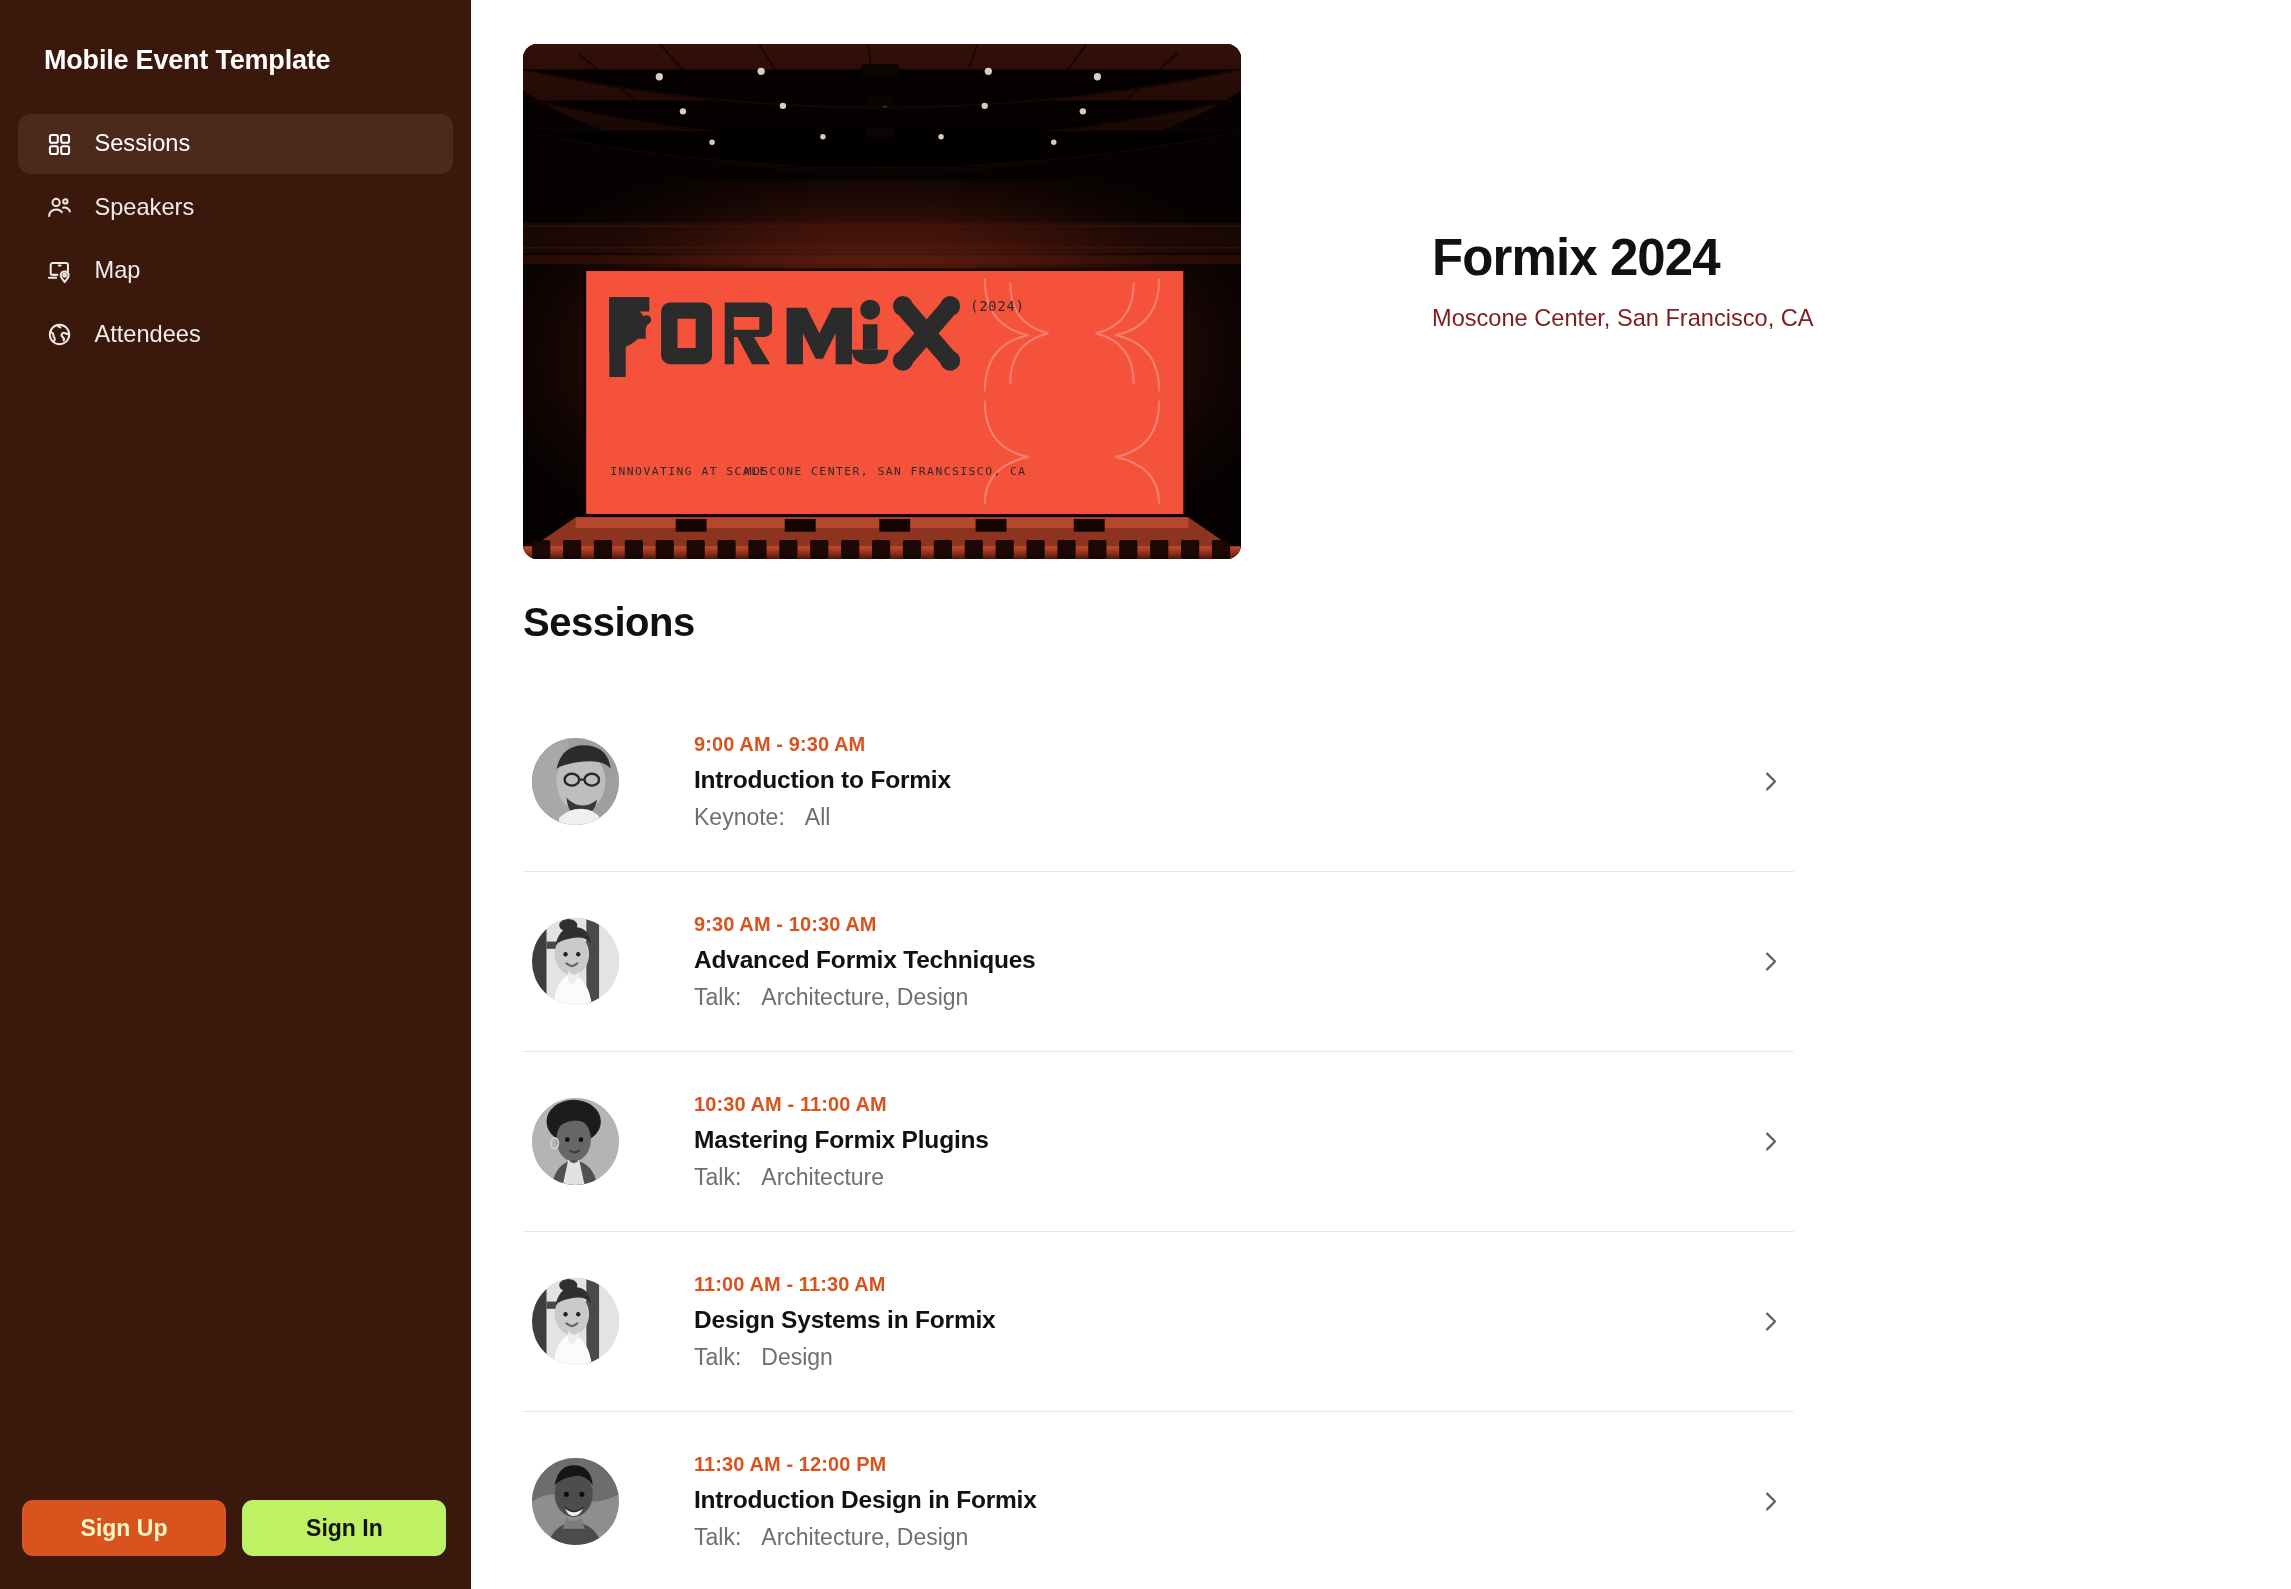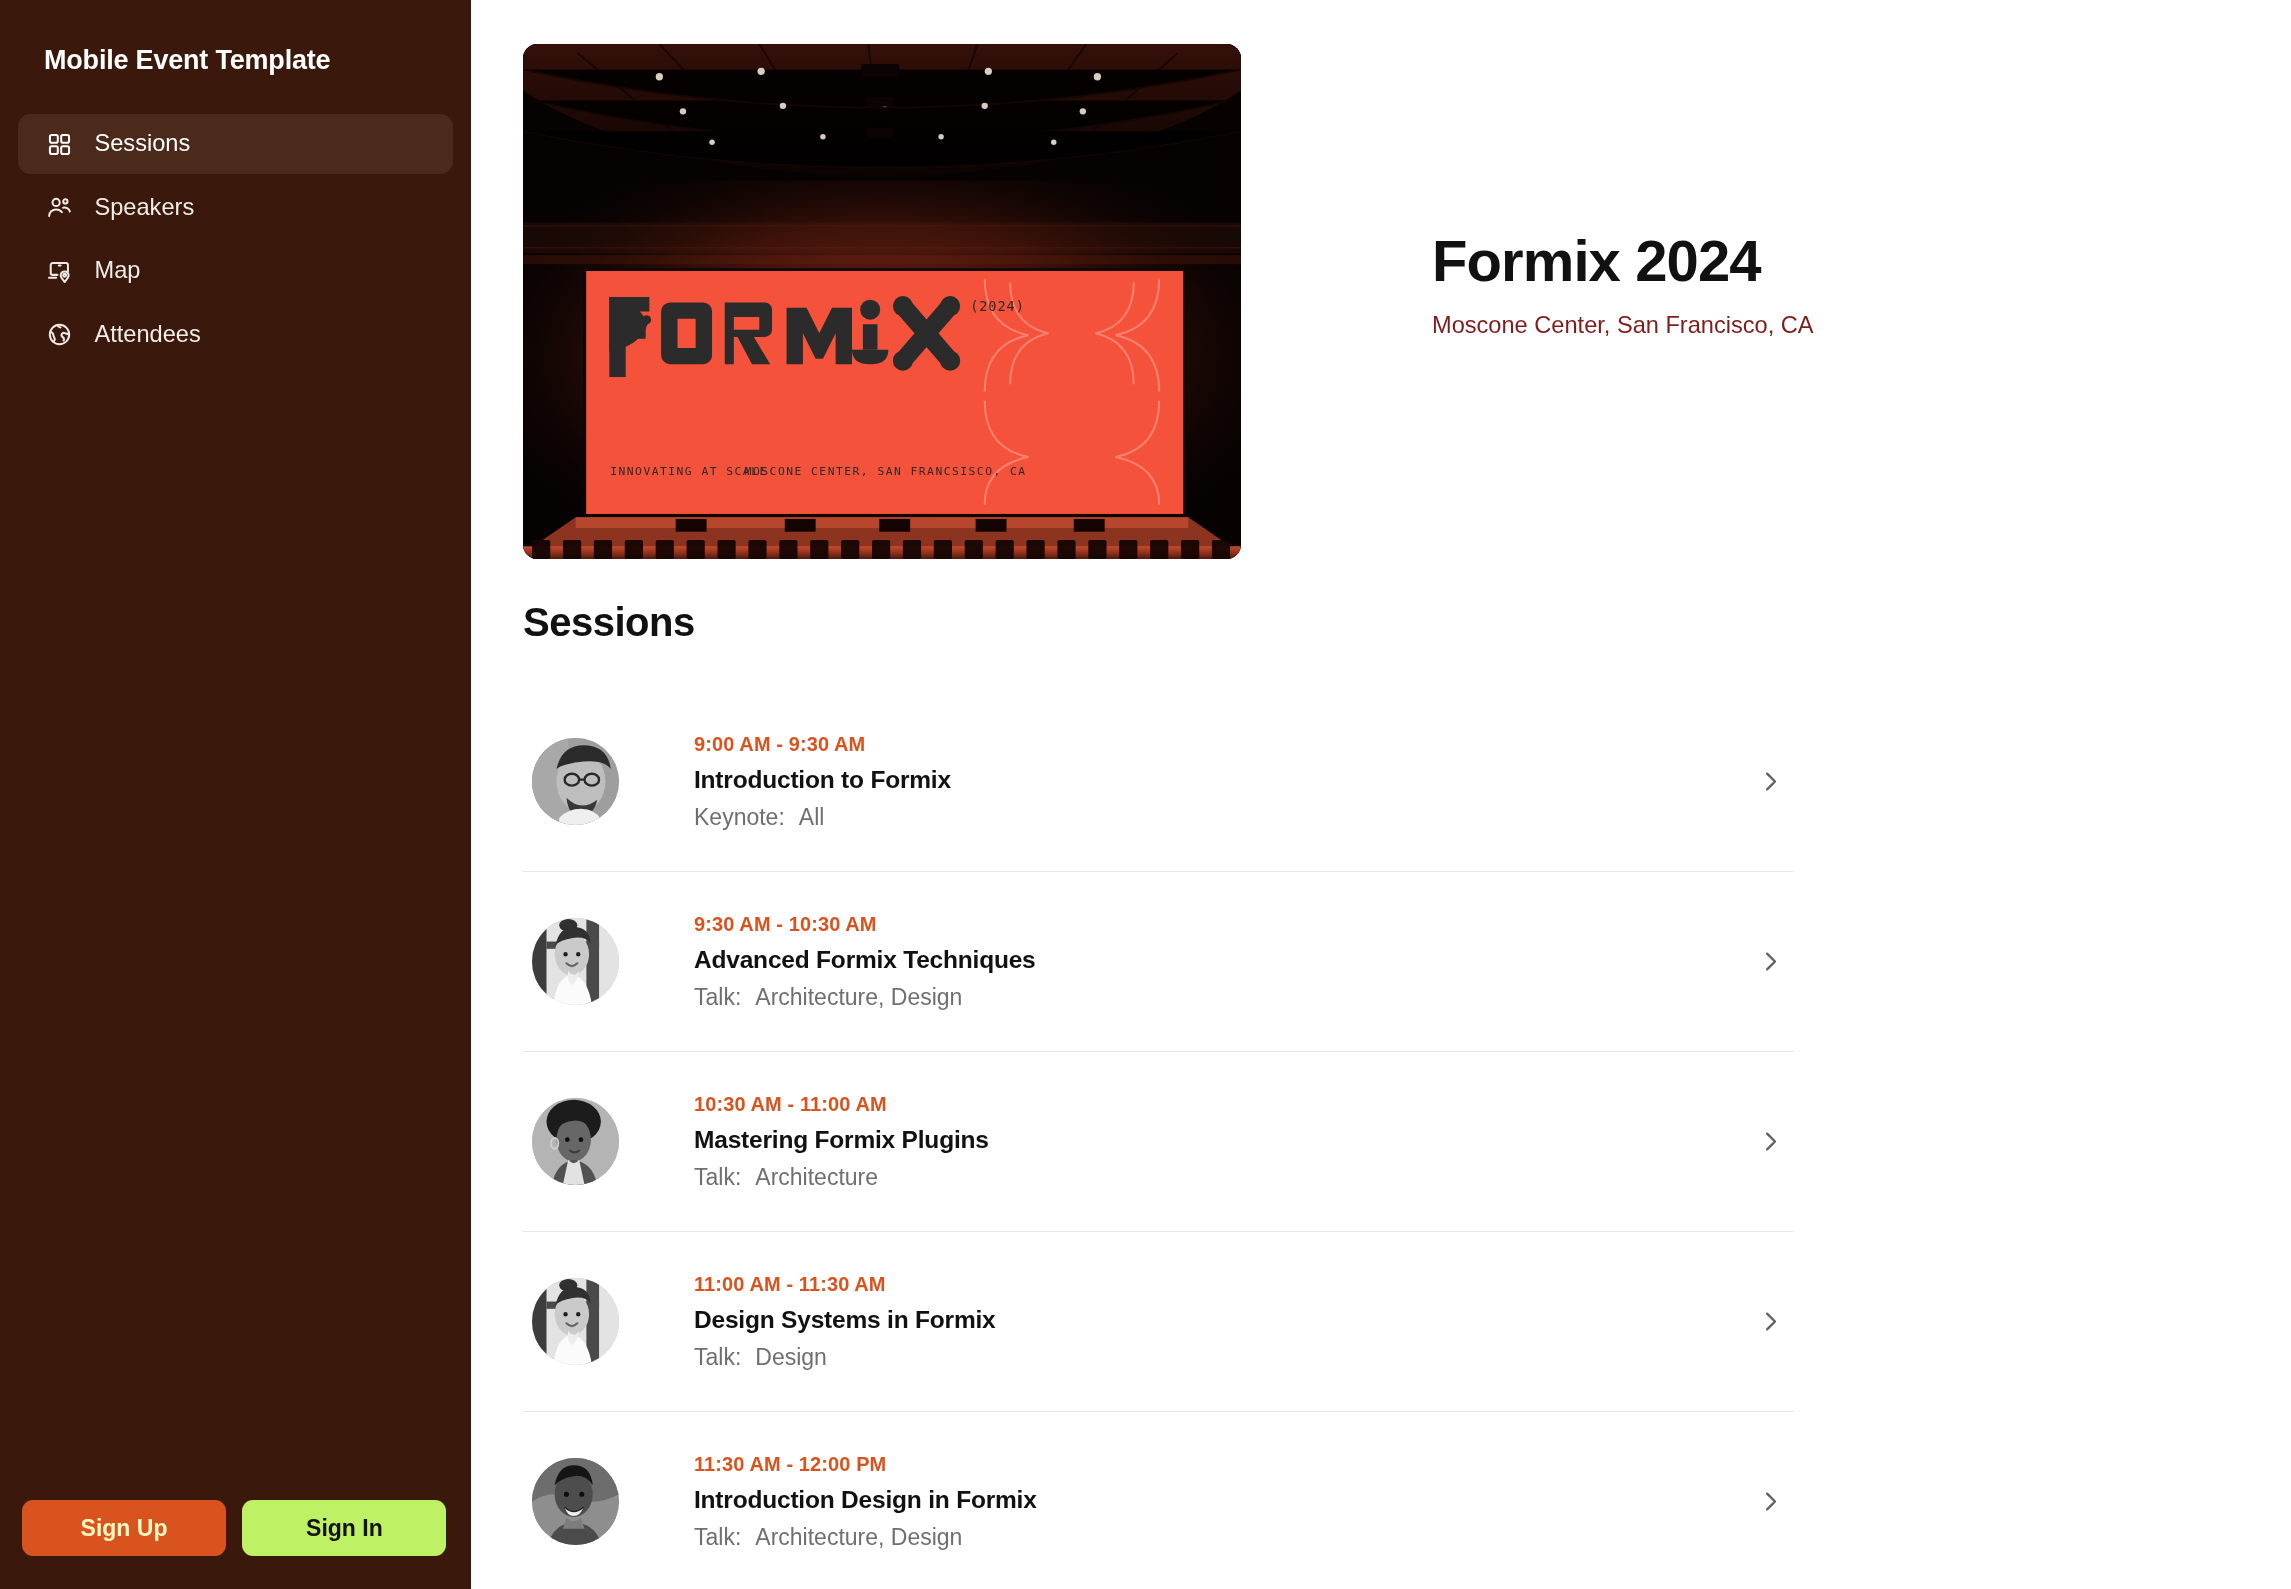--- a/index.html
+++ b/index.html
@@ -146,21 +146,21 @@
   }
 
   .hero-image svg { display: block; width: 100%; height: 100%; }
 
   .hero-meta {
     padding-left: 191px;
     padding-top: 187px;
   }
 
   .event-title {
-    font-size: 58px;
+    font-size: 51px;
     font-weight: 700;
     color: #111111;
     letter-spacing: -0.9px;
     line-height: 1.05;
   }
 
   .event-location {
     margin-top: 20px;
     font-size: 23.6px;
     color: #7f1d1d;
@@ -222,21 +222,21 @@
     color: #111111;
     letter-spacing: -0.2px;
   }
 
   .session-sub {
     margin-top: 10px;
     font-size: 23px;
     color: #6f6f6f;
     font-weight: 400;
   }
-  .session-sub .sub-kind { margin-right: 14px; }
+  .session-sub .sub-kind { margin-right: 20px; }
 
   .chevron {
     flex: 0 0 36px;
     width: 36px;
     height: 36px;
     display: flex;
     align-items: center;
     justify-content: center;
     margin-right: 5.5px;
   }

